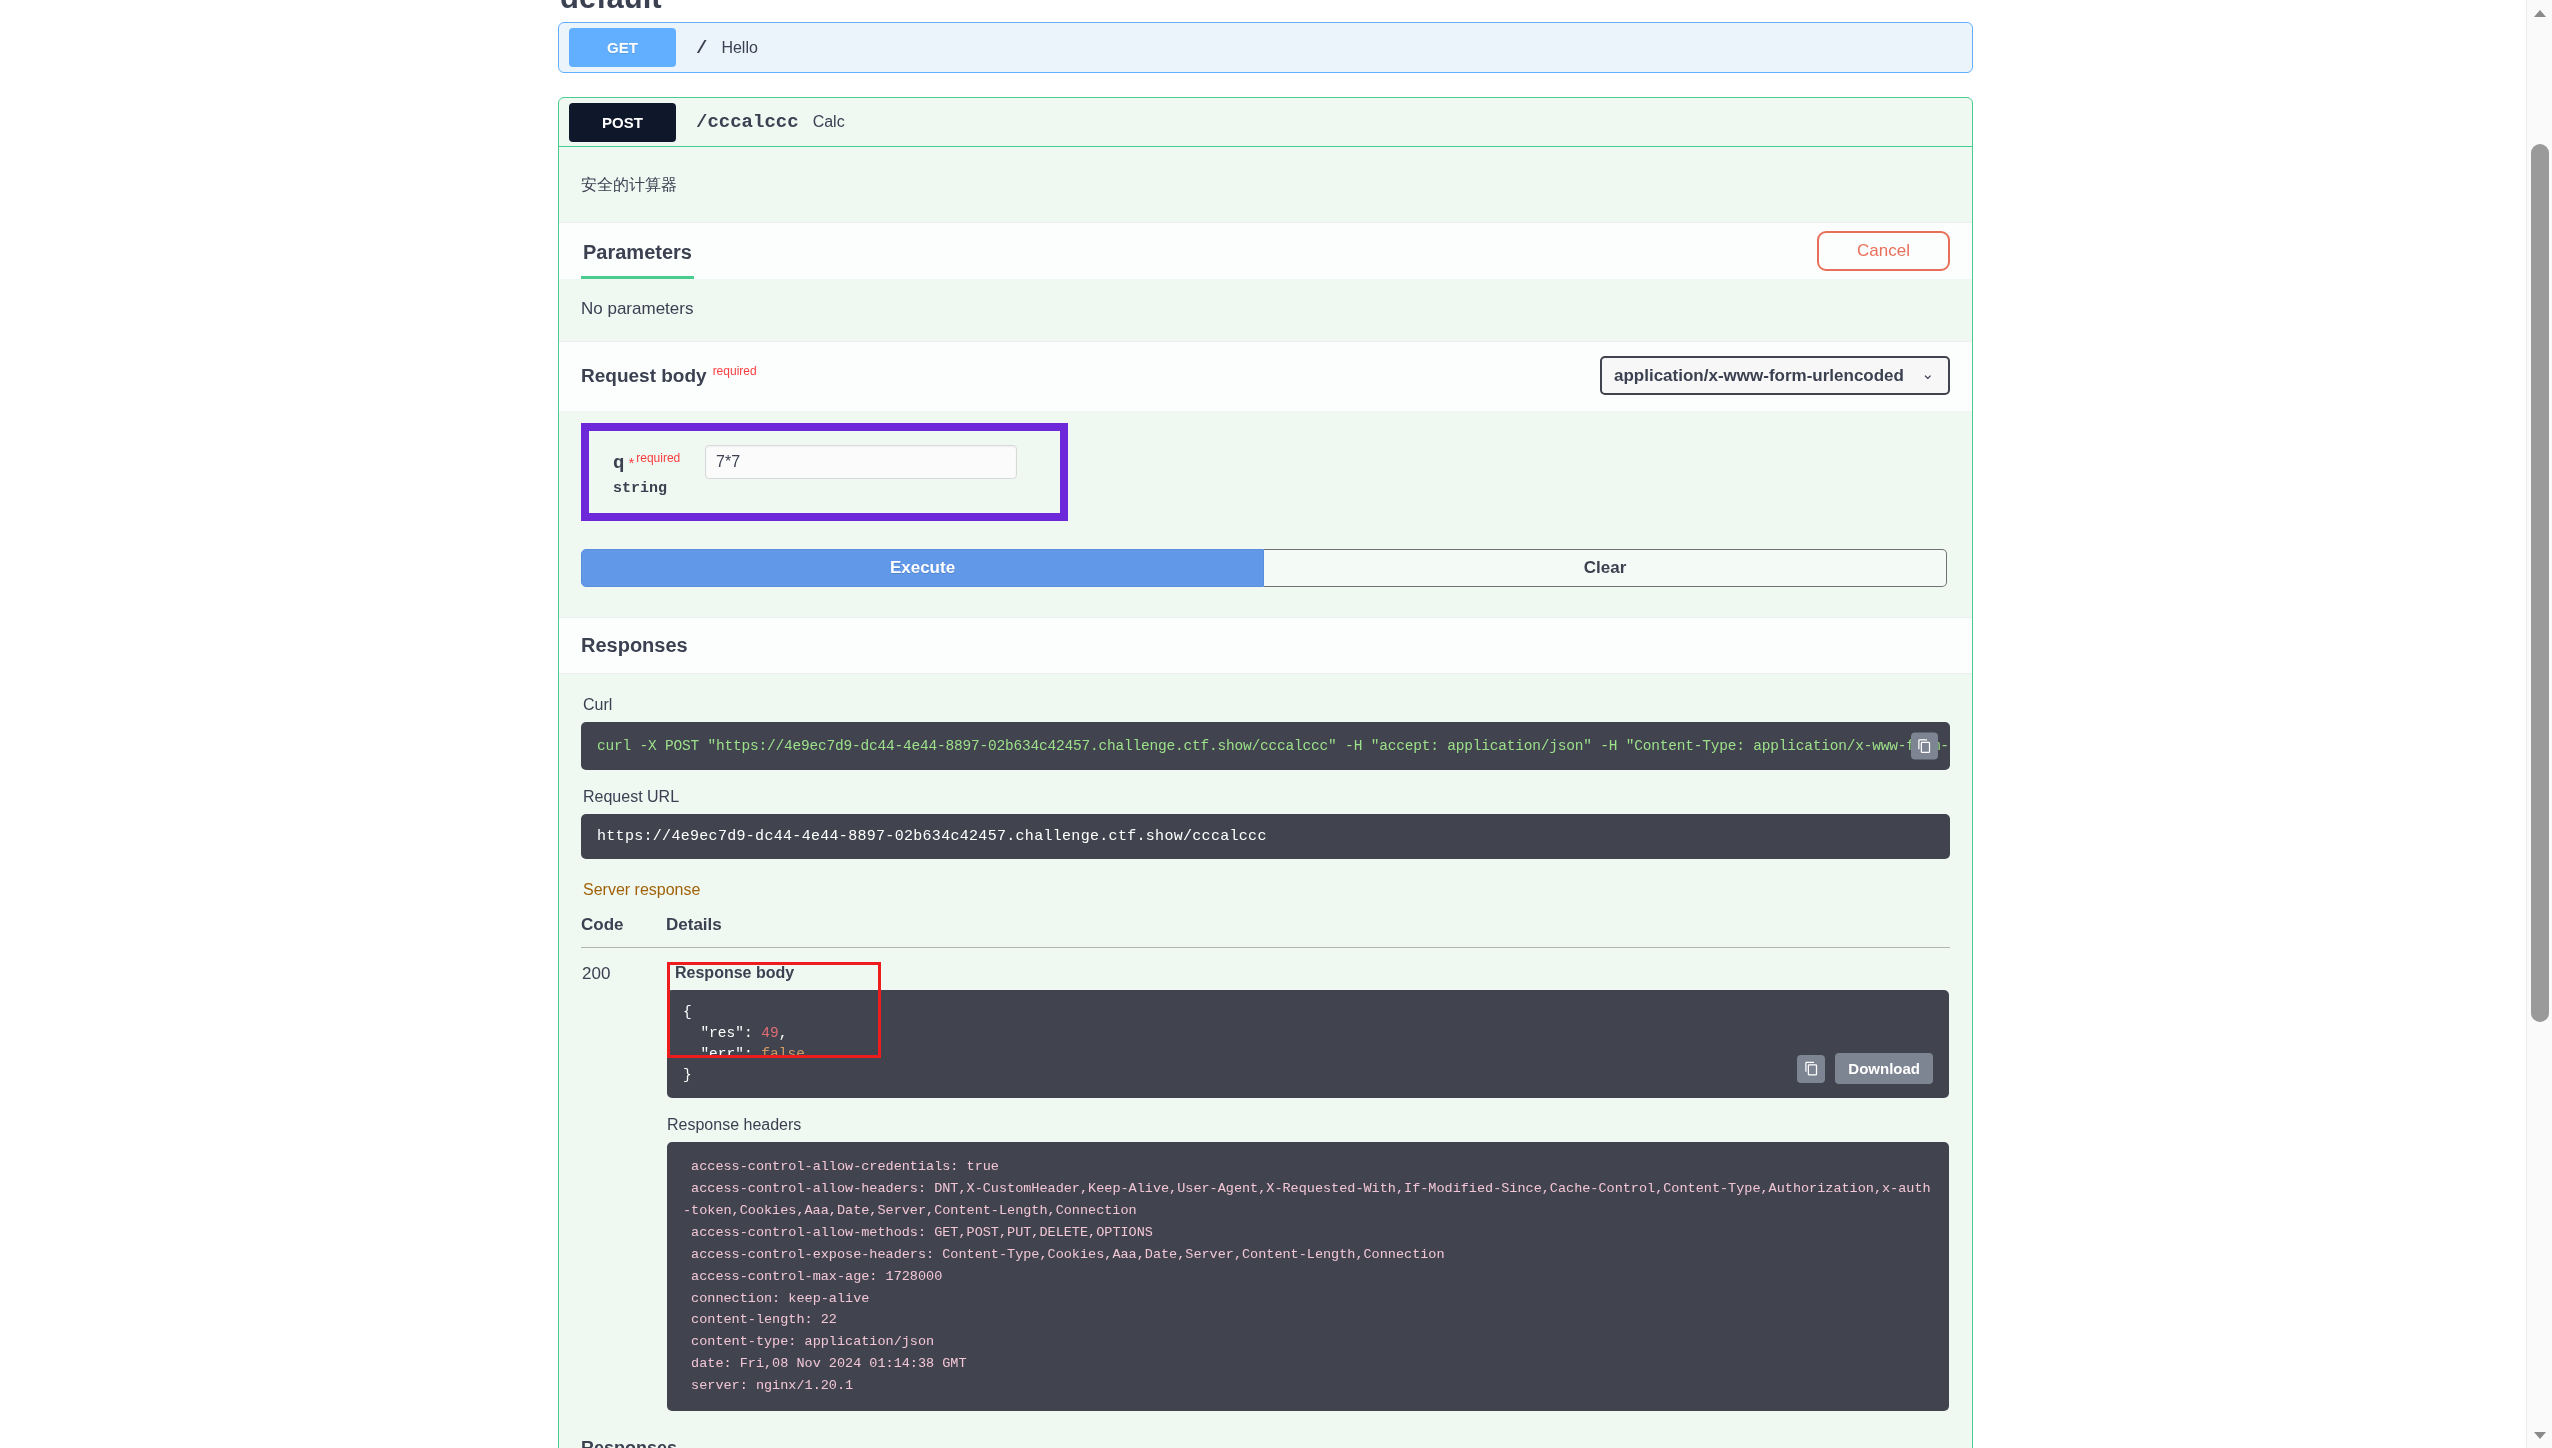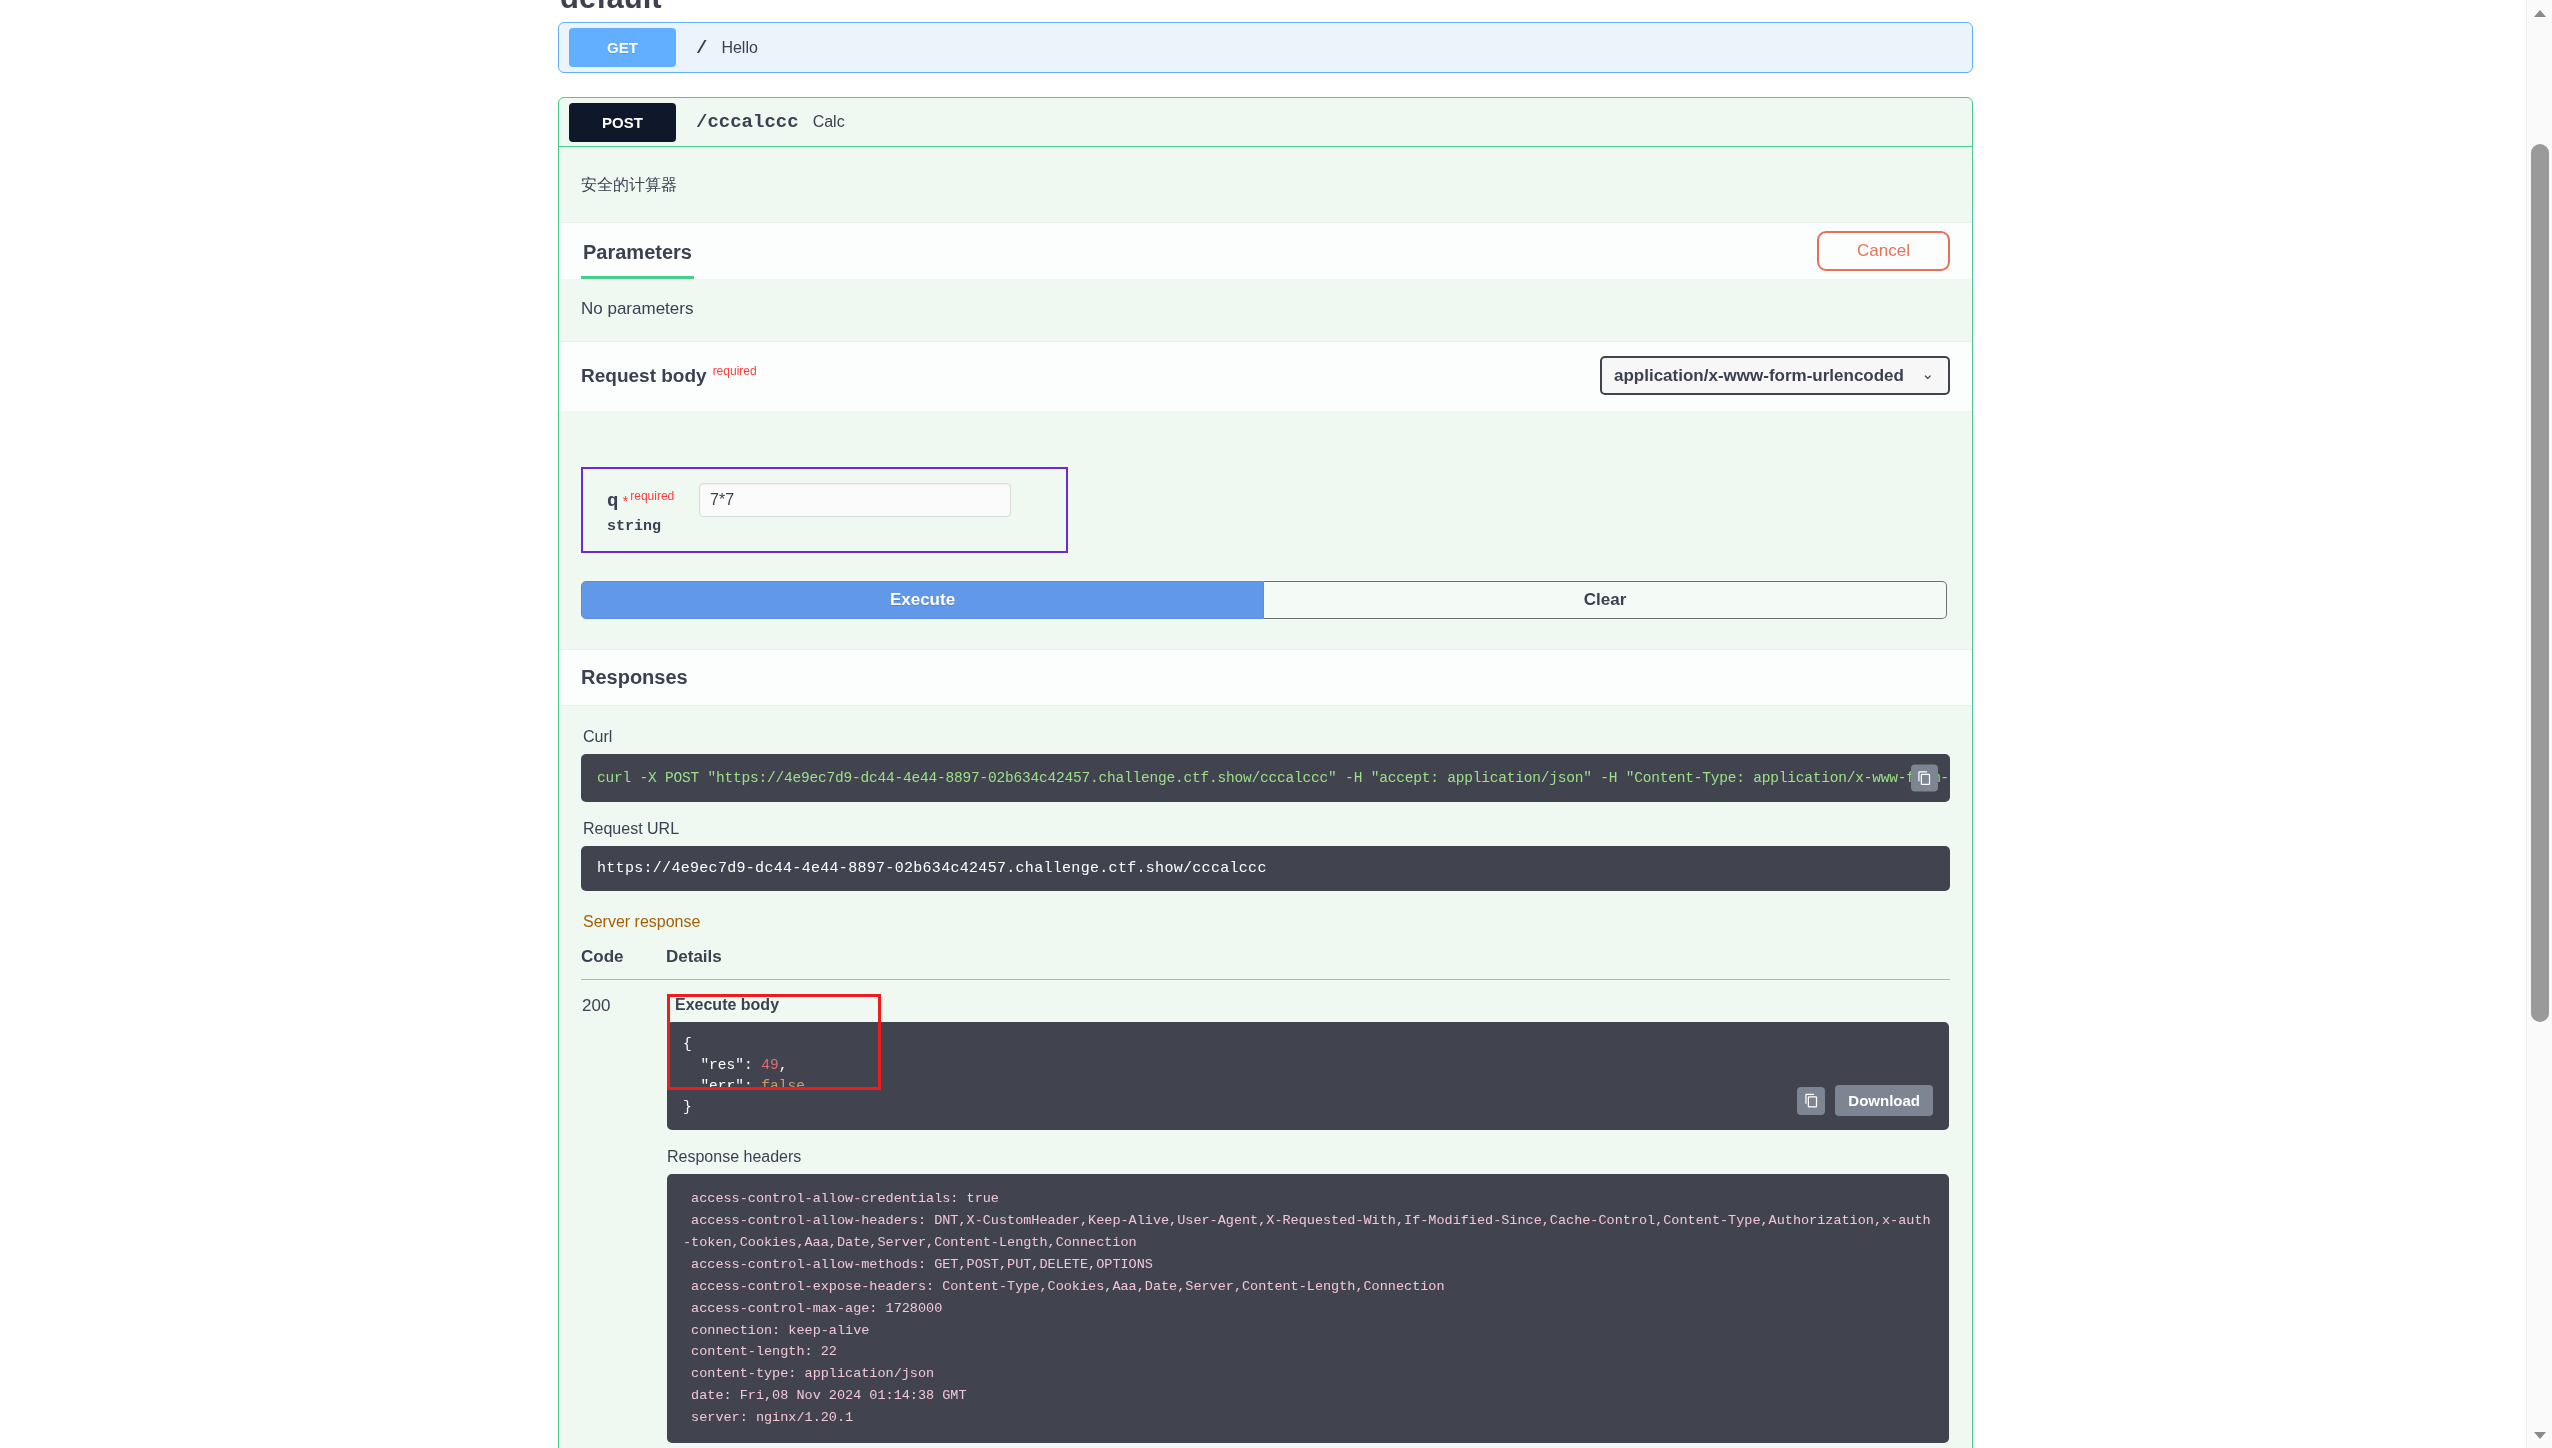--- a/index.html
+++ b/index.html
@@ -193,25 +193,24 @@
     color: #3b4151;
     font-size: 15px;
   }
 
   
   .param-zone {
     background: #f0f8f2;
     padding: 12px 22px 20px 22px;
   }
   .redbox {
-    border: 2px solid #6d28d9;
+    border: 8px solid #6d28d9;
     display: inline-block;
     padding: 14px 24px 16px 24px;
     width: 487px;
-    margin-top: 44px;
   }
   .param-row { display: flex; align-items: flex-start; }
   .param-meta { width: 72px; padding-top: 6px; }
   .param-name {
     font-family: "Liberation Mono", monospace;
     font-size: 19px; font-weight: bold; color: #3b4151;
     display: inline;
   }
   .param-star {
     color: #f93e3e; font-size: 15px; margin-left: 4px;
@@ -494,21 +493,21 @@
                     <th class="code-col">Code</th>
                     <th>Details</th>
                   </tr>
                 </thead>
                 <tbody>
                   <tr>
                     <td>200</td>
                     <td>
                       <div class="rb-holder">
                         <div class="rb-redbox"></div>
-                        <div class="rb-title">Execute body</div>
+                        <div class="rb-title">Response body</div>
                         <div class="resp-body-block">
 <span>{</span><br>
 &nbsp;&nbsp;<span class="json-key">"res"</span>: <span class="json-num">49</span><span>,</span><br>
 &nbsp;&nbsp;<span class="json-key">"err"</span>: <span class="json-bool">false</span><br>
 <span>}</span>
                           <div class="rb-actions">
                             <button class="copy-sq">
                               <svg viewBox="0 0 24 24">
                                 <path d="M16 1H4a2 2 0 0 0-2 2v14h2V3h12V1zm3 4H8a2 2 0 0 0-2 2v14a2 2 0 0 0 2 2h11a2 2 0 0 0 2-2V7a2 2 0 0 0-2-2zm0 16H8V7h11v14z"></path>
                               </svg>

